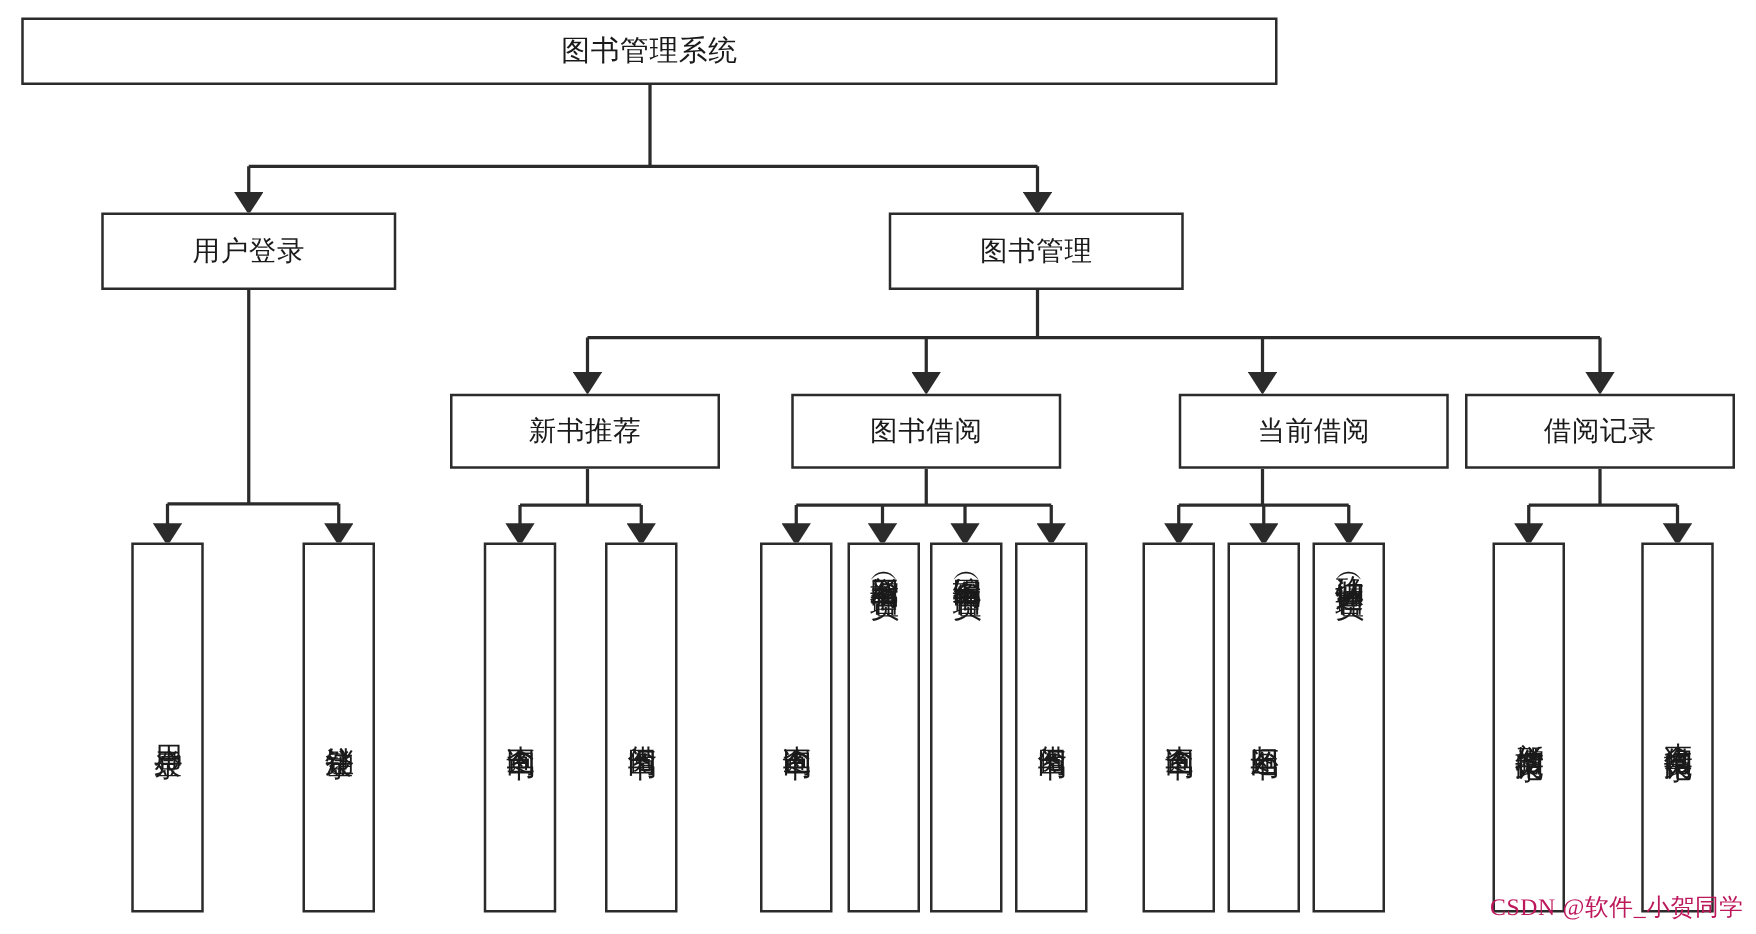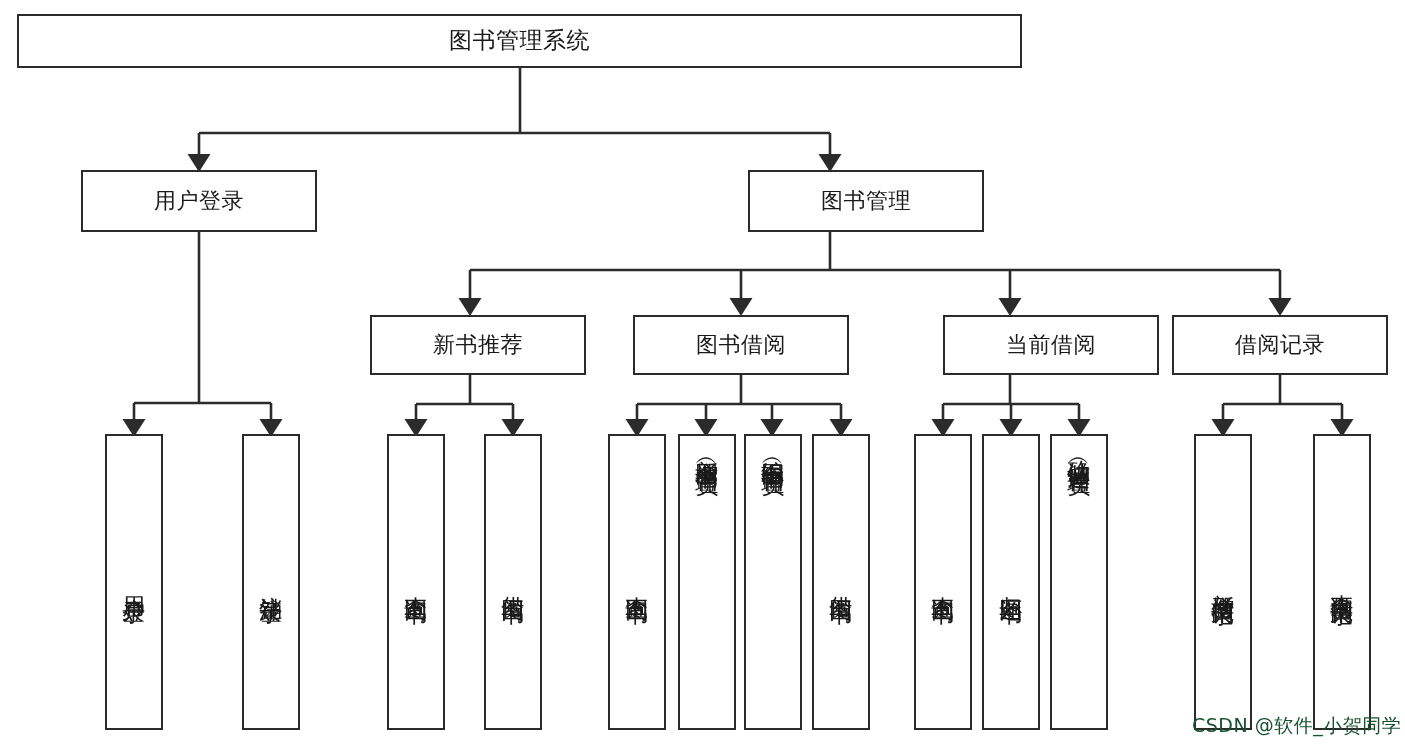--- a/index.html
+++ b/index.html
@@ -9,20 +9,21 @@
   }
   body {
     font-family: "DejaVu Sans", "Liberation Sans", sans-serif;
   }
   #canvas {
     position: relative;
     width: 1405px;
     height: 747px;
     background: #ffffff;
     overflow: hidden;
+    font-family: Liberation Serif, serif;
   }
   svg#edges {
     position: absolute;
     left: 0;
     top: 0;
     width: 1405px;
     height: 747px;
     pointer-events: none;
   }
   .node {
@@ -58,21 +59,21 @@
     line-height: 1.06;
     letter-spacing: 2px;
     white-space: nowrap;
   }
   .node.vertical.centered {
     align-items: center;
     padding-top: 0;
   }
   .watermark {
     position: absolute;
-    color: #14532d;
+    color: #be185d;
     font-size: 19px;
     letter-spacing: 0.5px;
     white-space: nowrap;
     user-select: none;
   }
 </style>
 </head>
 <body>
 
 <div id="canvas">
@@ -127,25 +128,25 @@
     </g>
   </svg>
 
   <div class="node root horizontal" style="left:17px; top:14px; width:1005px; height:54px;">
     <span class="label">图书管理系统</span>
   </div>
 
   <div class="node horizontal" style="left:81px; top:170px; width:236px; height:62px;">
     <span class="label">用户登录</span>
   </div>
-  <div class="node horizontal" style="left:748px; top:170px; width:236px; height:62px;">
+  <div class="node horizontal" style="left:711px; top:170px; width:236px; height:62px;">
     <span class="label">图书管理</span>
   </div>
 
-  <div class="node horizontal" style="left:370px; top:315px; width:216px; height:60px;">
+  <div class="node horizontal" style="left:360px; top:315px; width:216px; height:60px;">
     <span class="label">新书推荐</span>
   </div>
   <div class="node horizontal" style="left:633px; top:315px; width:216px; height:60px;">
     <span class="label">图书借阅</span>
   </div>
   <div class="node horizontal" style="left:943px; top:315px; width:216px; height:60px;">
     <span class="label">当前借阅</span>
   </div>
   <div class="node horizontal" style="left:1172px; top:315px; width:216px; height:60px;align-items:center;">
     <span class="label">借阅记录</span>

